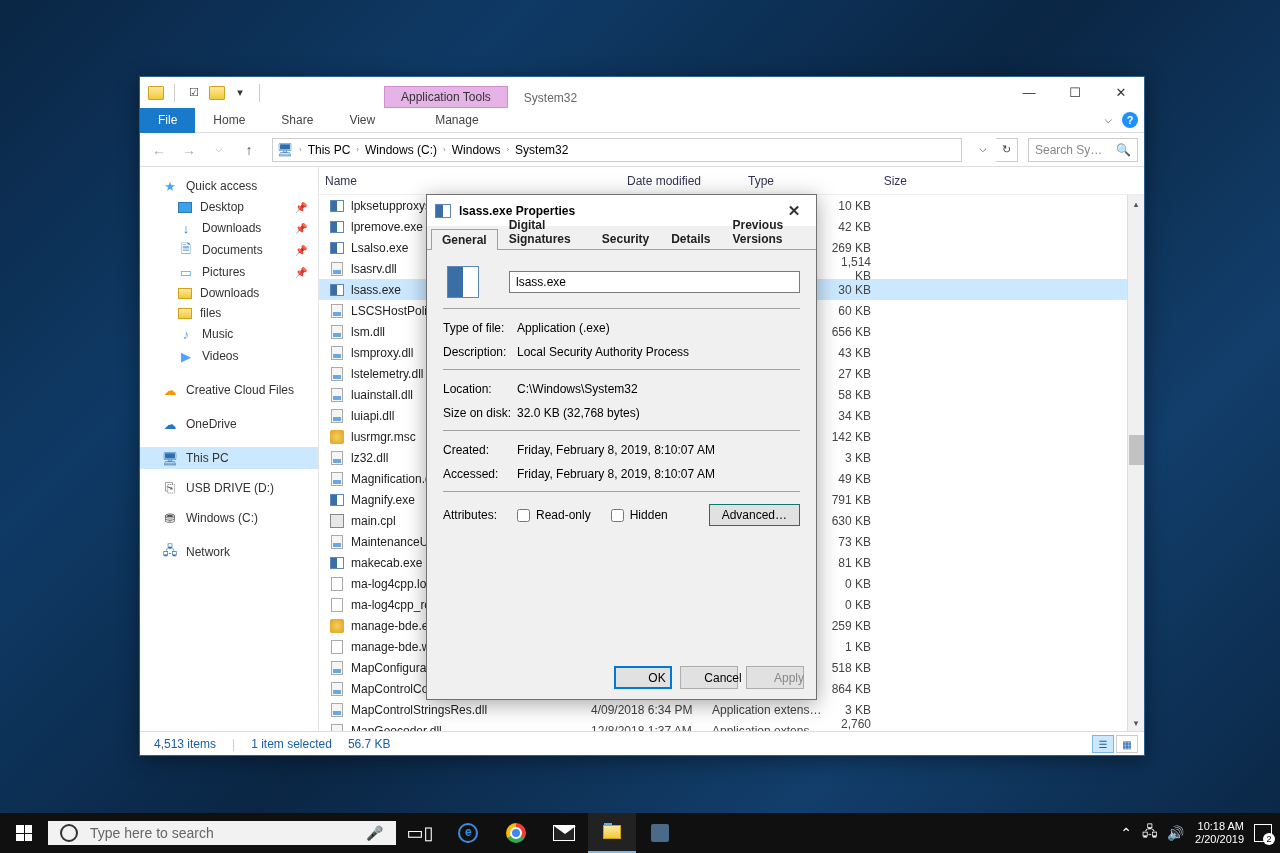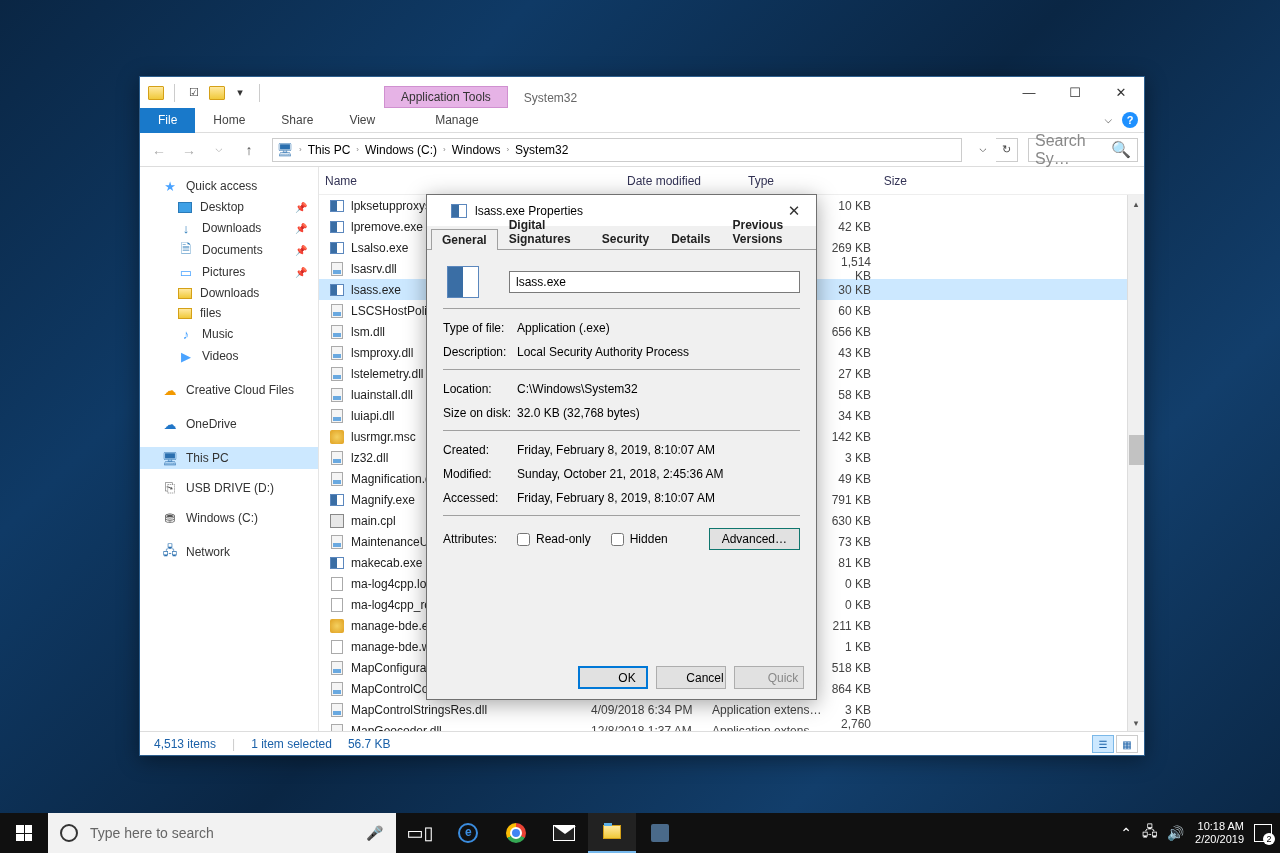--- a/index.html
+++ b/index.html
@@ -26,21 +26,21 @@
 .help-icon { width: 16px; height: 16px; border-radius: 50%; background: #1e90ff; color: #fff; font-size: 11px; display: flex; align-items: center; justify-content: center; font-weight: bold; }
 
 .navbar { height: 34px; background: #fff; border-bottom: 1px solid #ddd; display: flex; align-items: center; padding: 0 6px; gap: 4px; }
 .nav-arrow { width: 26px; height: 26px; display: flex; align-items: center; justify-content: center; color: #aaa; font-size: 14px; }
 .nav-arrow.enabled { color: #555; }
 .addr-bar { flex: 1; height: 24px; border: 1px solid #ccc; display: flex; align-items: center; font-size: 12px; padding: 0 4px; margin: 0 6px; }
 .addr-seg { display: flex; align-items: center; gap: 6px; }
 .addr-sep { color: #888; margin: 0 6px; font-size: 8px; }
 .addr-ctrl { display: flex; gap: 2px; margin-right: 6px; }
 .addr-btn { width: 22px; height: 24px; border: 1px solid #ccc; background: #fff; display: flex; align-items: center; justify-content: center; font-size: 11px; color: #444; }
-.search-box { width: 110px; height: 24px; border: 1px solid #ccc; display: flex; align-items: center; font-size: 16px; color: #888; padding: 0 6px; justify-content: space-between; }
+.search-box { width: 110px; height: 24px; border: 1px solid #ccc; display: flex; align-items: center; font-size: 12px; color: #888; padding: 0 6px; justify-content: space-between; }
 
 .explorer-body { display: flex; height: 564px; }
 .sidebar { width: 179px; border-right: 1px solid #e5e5e5; padding-top: 8px; overflow: hidden; }
 .side-item { display: flex; align-items: center; gap: 8px; padding: 3px 0 3px 22px; font-size: 12px; color: #333; }
 .side-item.lvl2 { padding-left: 38px; }
 .side-item.selected { background: #cce8ff; }
 .pin { margin-left: auto; margin-right: 10px; color: #888; font-size: 10px; }
 .side-ico { width: 16px; height: 16px; display: flex; align-items: center; justify-content: center; font-size: 13px; }
 .star { color: #4aa3ff; }
 .desktop-i { background: #3ea0e6; width: 14px; height: 11px; border: 1px solid #2a7ab8; }
@@ -81,46 +81,46 @@
 .scroll-arrow { height: 17px; display: flex; align-items: center; justify-content: center; font-size: 9px; color: #555; }
 .scroll-thumb { position: absolute; top: 240px; width: 15px; left: 1px; height: 30px; background: #c2c2c2; }
 
 .statusbar { height: 25px; border-top: 1px solid #ddd; display: flex; align-items: center; font-size: 12px; color: #1a60a8; padding-left: 14px; gap: 16px; }
 .status-icons { margin-left: auto; margin-right: 6px; display: flex; gap: 2px; }
 .status-view { width: 22px; height: 18px; border: 1px solid #ccc; display: flex; align-items: center; justify-content: center; font-size: 10px; }
 .status-view.active { background: #cce8ff; border-color: #7bb8e8; }
 
 
 .props { position: absolute; left: 426px; top: 194px; width: 391px; height: 506px; background: #f0f0f0; border: 1px solid #707070; box-shadow: 0 4px 20px rgba(0,0,0,0.35); }
-.props-title { height: 31px; background: #fff; display: flex; align-items: center; padding-left: 24px; font-size: 12px; color: #000; justify-content: space-between; }
+.props-title { height: 31px; background: #fff; display: flex; align-items: center; padding-left: 8px; font-size: 12px; color: #000; justify-content: space-between; font-weight: bold; }
 .props-close { width: 44px; height: 31px; display: flex; align-items: center; justify-content: center; font-size: 15px; color: #333; }
 .props-tabs { background: #f0f0f0; height: 24px; display: flex; align-items: flex-end; padding-left: 4px; border-bottom: 1px solid #a0a0a0; }
 .ptab { font-size: 12px; padding: 3px 10px; color: #222; border: 1px solid transparent; border-bottom: none; font-weight: bold; }
 .ptab.active { background: #f0f0f0; border-color: #a0a0a0; position: relative; top: 1px; }
 .props-body { padding: 16px 16px; font-size: 12px; color: #000; }
 .props-row { display: flex; align-items: center; margin-bottom: 10px; }
 .props-icon { width: 32px; height: 32px; border: 1px solid #5b87bd; background: linear-gradient(90deg,#3a6ea5 50%, #fff 50%); margin-right: 30px; margin-left: 4px; }
 .props-name-input { flex: 1; height: 22px; border: 1px solid #7a7a7a; padding: 0 6px; font-size: 12px; background: #fff; }
 .props-sep { height: 1px; background: #a0a0a0; margin: 8px 0 12px; }
 .props-label { width: 74px; color: #000; }
 .props-val { flex: 1; color: #000; }
 .props-chk { display: flex; align-items: center; gap: 6px; margin-right: 20px; }
 .props-chk input { width: 13px; height: 13px; }
 .props-advanced { margin-left: auto; padding: 3px 12px; border: 1px solid #0f766e; background: #e1e1e1; font-size: 12px; }
 .props-footer { position: absolute; bottom: 10px; right: 12px; display: flex; gap: 8px; }
-.props-btn { width: 70px; height: 23px; border: 1px solid #adadad; background: #e1e1e1; font-size: 12px; display: flex; align-items: center; justify-content: center; padding-left: 28px; }
+.props-btn { width: 58px; height: 23px; border: 1px solid #adadad; background: #e1e1e1; font-size: 12px; display: flex; align-items: center; justify-content: center; padding-left: 28px; }
 .props-btn.primary { border: 2px solid #0078d7; background: #e1e1e1; }
 .props-btn.disabled { color: #888; }
 
 
 .taskbar { position: absolute; bottom: 0; left: 0; width: 100%; height: 40px; background: #101010; display: flex; align-items: center; }
 .start-btn { width: 48px; height: 40px; display: flex; align-items: center; justify-content: center; }
 .win-logo { width: 16px; height: 16px; display: grid; grid-template-columns: 1fr 1fr; grid-template-rows: 1fr 1fr; gap: 1px; }
 .win-logo div { background: #fff; }
-.search-bar { width: 348px; height: 40px; background: #f2f2f2; display: flex; align-items: center; padding: 10px 12px; font-size: 14px; color: #666; gap: 12px; }
+.search-bar { width: 348px; height: 24px; background: #f2f2f2; display: flex; align-items: center; padding: 10px 12px; font-size: 14px; color: #666; gap: 12px; }
 .cortana-circle { width: 18px; height: 18px; border: 2px solid #333; border-radius: 50%; }
 .search-mic { margin-left: auto; font-size: 14px; }
 .task-icons { display: flex; align-items: center; height: 40px; }
 .task-ico { width: 48px; height: 40px; display: flex; align-items: center; justify-content: center; font-size: 18px; color: #fff; }
 .task-ico.active { border-bottom: 2px solid #76b9ed; background: rgba(255,255,255,0.08); }
 .edge-i { width: 20px; height: 20px; border: 2px solid #3b8de0; border-radius: 50%; position: relative; }
 .edge-i::after { content: "e"; position: absolute; color: #3b8de0; font-size: 12px; font-weight: bold; left: 5px; top: 0; }
 .chrome-i { width: 20px; height: 20px; border-radius: 50%; background: conic-gradient(#ea4335 0 120deg, #34a853 120deg 240deg, #fbbc05 240deg 360deg); position: relative; }
 .chrome-i::after { content: ""; position: absolute; width: 8px; height: 8px; background: #4285f4; border: 2px solid #fff; border-radius: 50%; left: 4px; top: 4px; }
 .mail-i { width: 22px; height: 16px; background: #222; border: 1px solid #fff; position: relative; }
@@ -465,21 +465,21 @@
                 <span class="file-type"></span>
                 <span class="file-size">0 KB</span>
               </div>
               <div class="file-row">
                 <span class="file-ico">
                   <span class="msc-ico"></span>
                 </span>
                 <span class="file-name">manage-bde.exe</span>
                 <span class="file-date"></span>
                 <span class="file-type"></span>
-                <span class="file-size">211 KB</span>
+                <span class="file-size">259 KB</span>
               </div>
               <div class="file-row">
                 <span class="file-ico">
                   <span class="wsf-ico"></span>
                 </span>
                 <span class="file-name">manage-bde.wsf</span>
                 <span class="file-date"></span>
                 <span class="file-type"></span>
                 <span class="file-size">1 KB</span>
               </div>
@@ -576,24 +576,20 @@
           <div class="props-val">C:\Windows\System32</div>
         </div>
       <div class="props-row">
           <div class="props-label">Size on disk:</div>
           <div class="props-val">32.0 KB (32,768 bytes)</div>
         </div>
       <div class="props-sep"></div>
       <div class="props-row">
           <div class="props-label">Created:</div>
           <div class="props-val">Friday, February 8, 2019, 8:10:07 AM</div>
-        </div>
-      <div class="props-row">
-          <div class="props-label">Modified:</div>
-          <div class="props-val">Sunday, October 21, 2018, 2:45:36 AM</div>
         </div>
       <div class="props-row">
           <div class="props-label">Accessed:</div>
           <div class="props-val">Friday, February 8, 2019, 8:10:07 AM</div>
         </div>
       <div class="props-sep"></div>
       <div class="props-row">
         <div class="props-label">Attributes:</div>
         <label class="props-chk">
             <input type="checkbox" style="">
@@ -602,21 +598,21 @@
         <label class="props-chk">
             <input type="checkbox" style="">
             <span>Hidden</span>
           </label>
         <button class="props-advanced">Advanced…</button>
       </div>
     </div>
     <div class="props-footer">
       <div class="props-btn primary">OK</div>
       <div class="props-btn">Cancel</div>
-      <div class="props-btn disabled">Quick</div>
+      <div class="props-btn disabled">Apply</div>
     </div>
   </div>
 
   <div class="taskbar">
     <div class="start-btn">
       <div class="win-logo">
           <div></div>
           <div></div>
           <div></div>
           <div></div>

